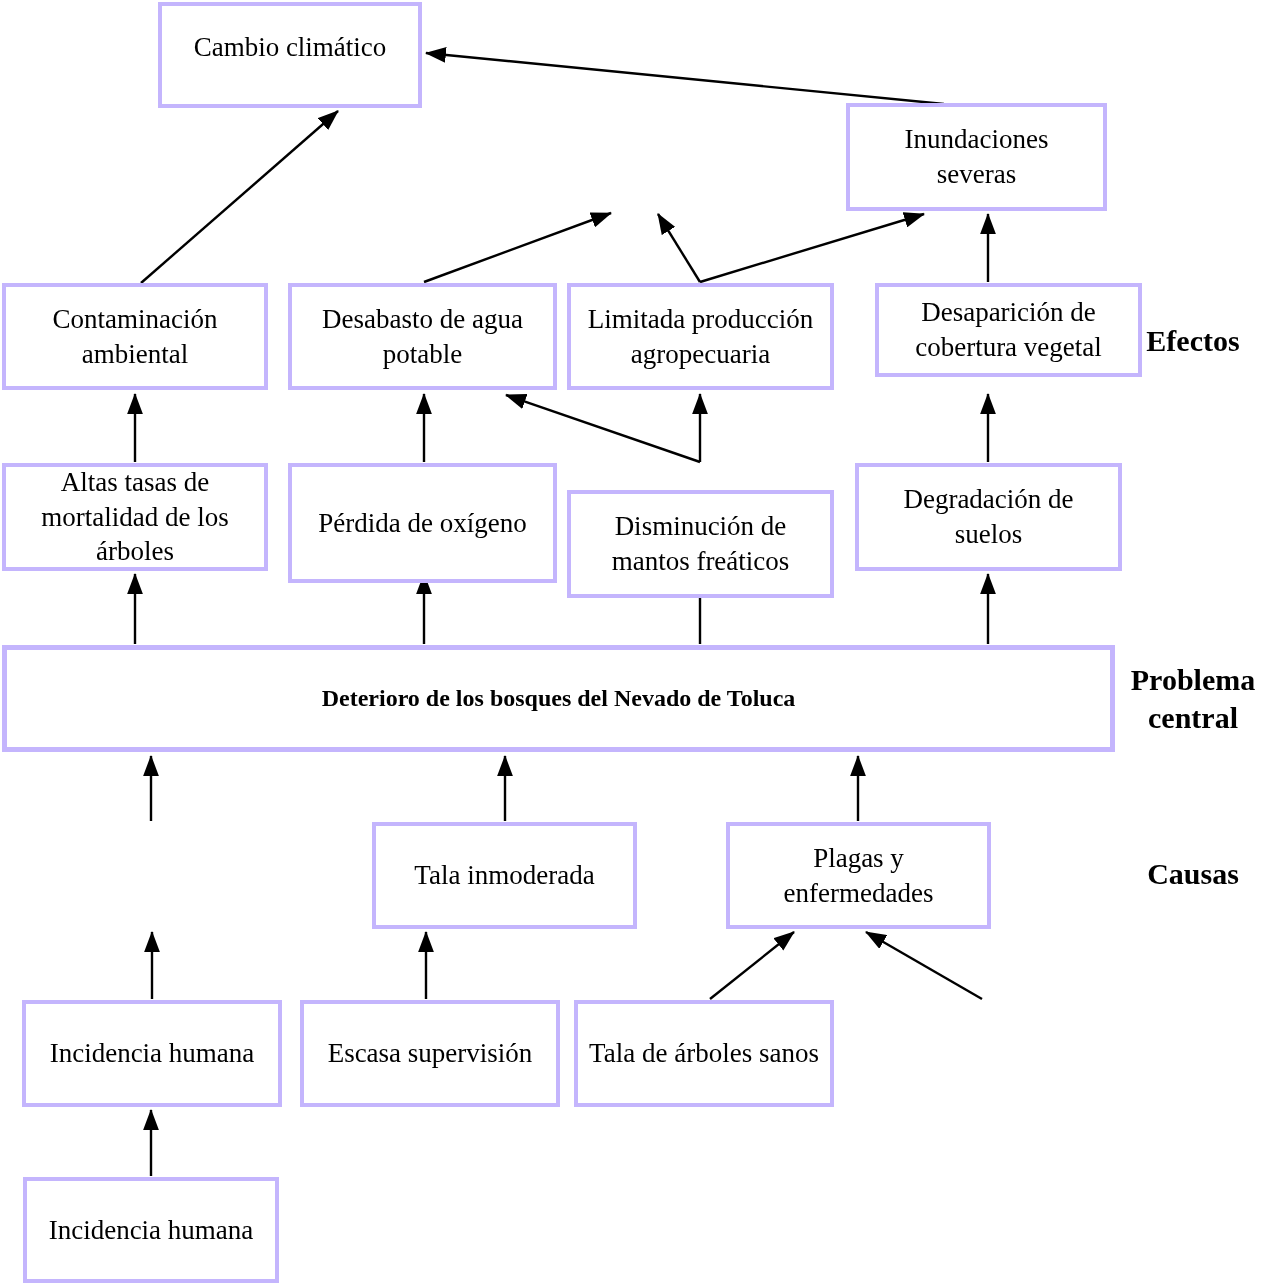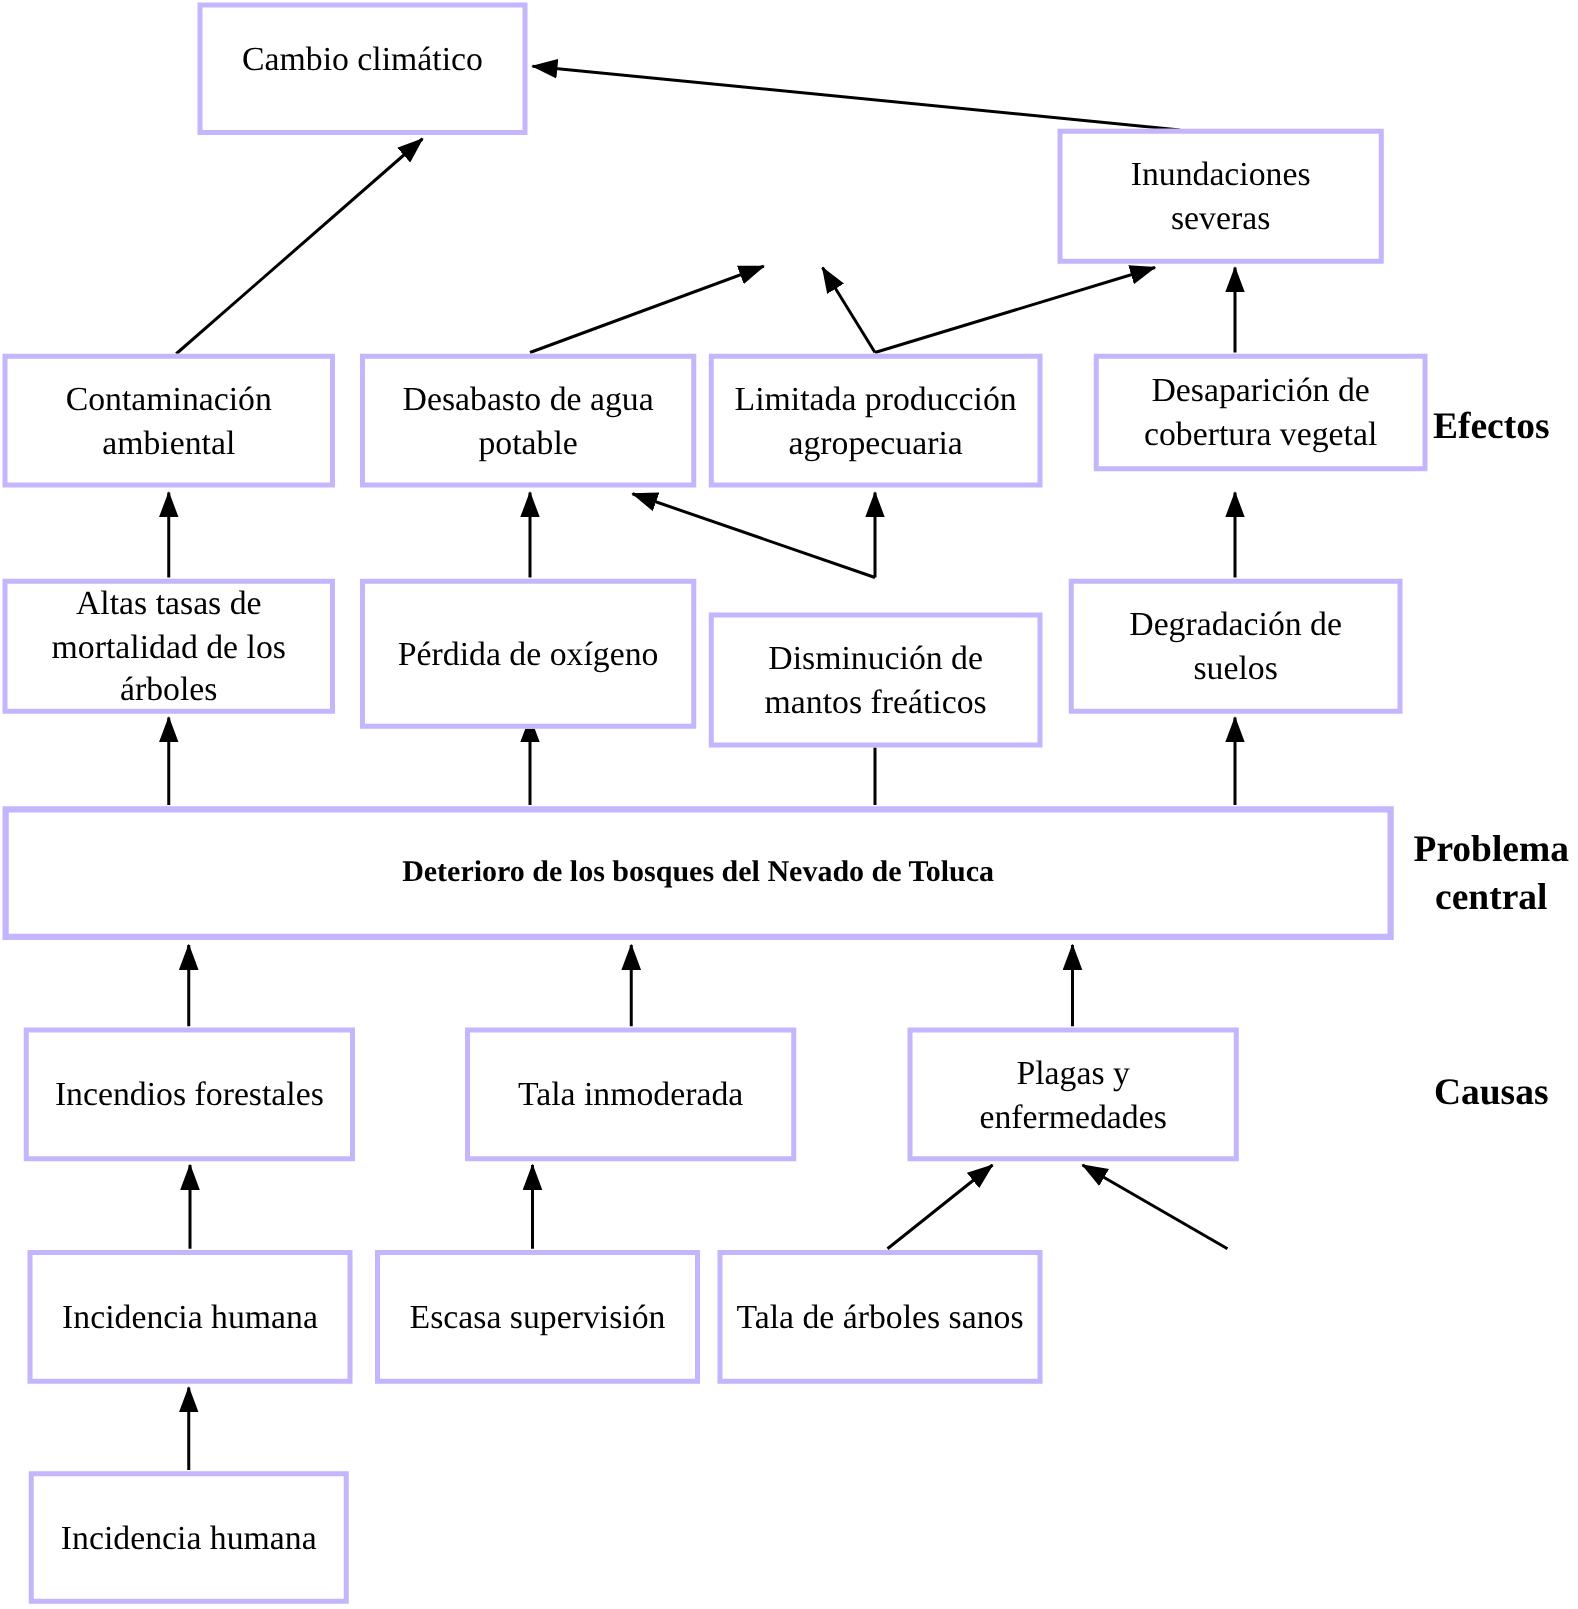--- a/index.html
+++ b/index.html
@@ -129,23 +129,20 @@
     <span>Disminución de mantos freáticos</span>
   </div>
   <div class="node p-degradacion narrow">
     <span>Degradación de suelos</span>
   </div>
 
   <div class="node central p-central">
     <span>Deterioro de los bosques del Nevado de Toluca</span>
   </div>
 
-  <div class="node p-incendios">
-    <span>Incendios forestales</span>
-  </div>
   <div class="node p-tala-inm">
     <span>Tala inmoderada</span>
   </div>
   <div class="node p-plagas narrow">
     <span>Plagas y enfermedades</span>
   </div>
 
   <div class="node p-incidencia1">
     <span>Incidencia humana</span>
   </div>

